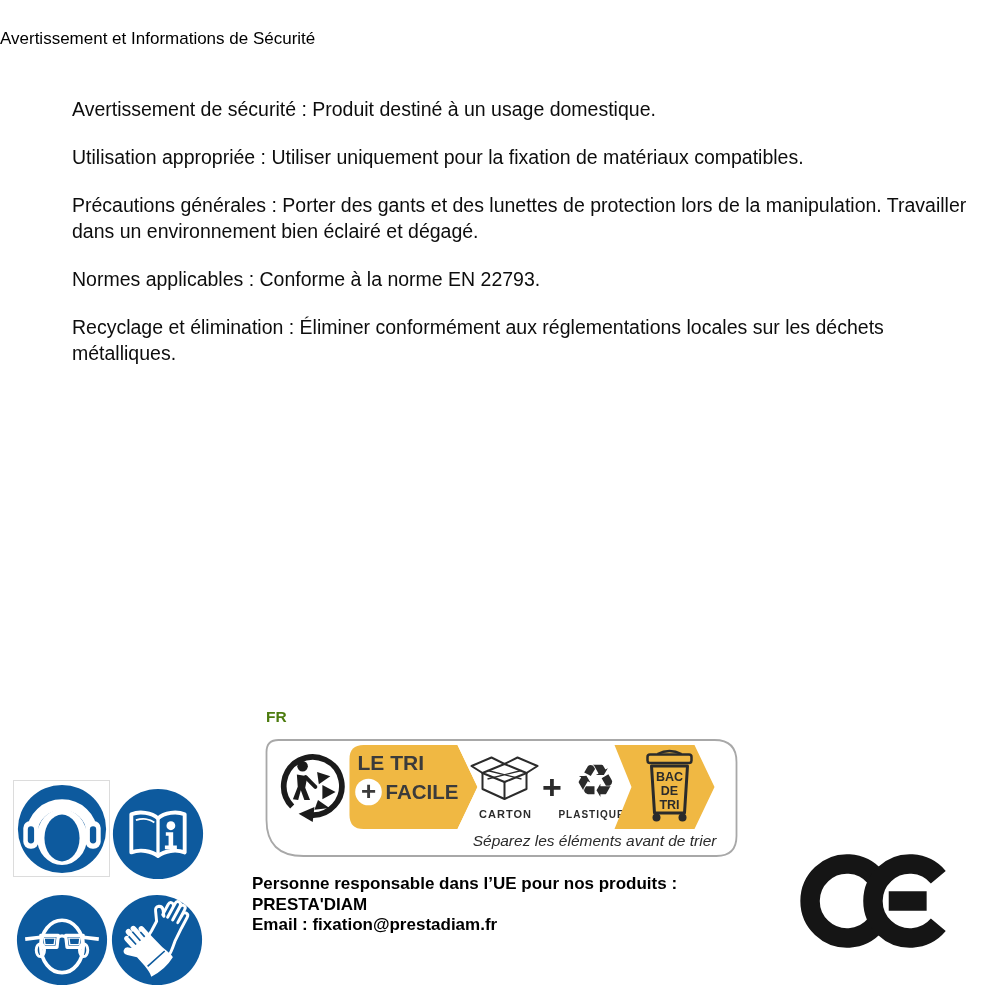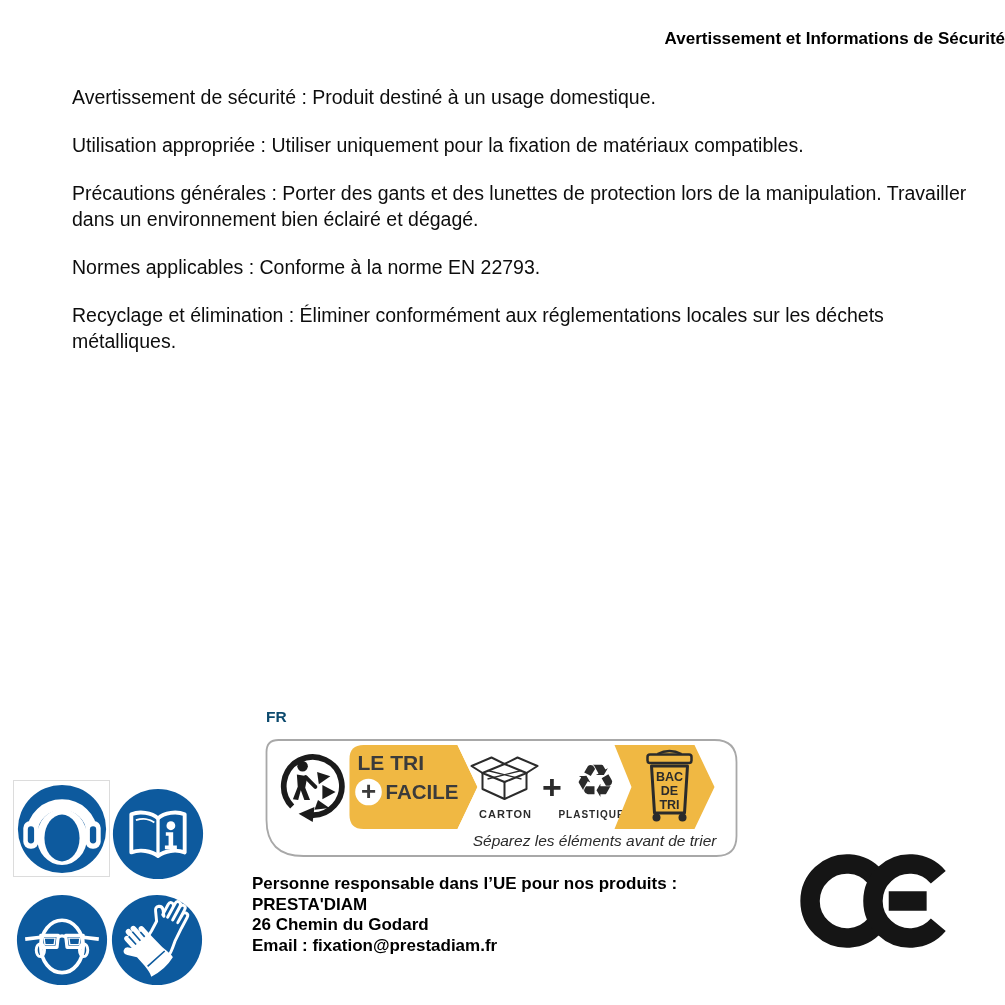--- a/index.html
+++ b/index.html
@@ -1,33 +1,33 @@
 <!DOCTYPE html>
 <html><head>
 <meta charset="utf-8">
 <style>
   html,body { margin:0; padding:0; background:#fff; }
   .page { position:relative; width:1005px; height:1005px; background:#fff;
           font-family:"Liberation Sans", sans-serif; color:#111; overflow:hidden; }
 
-  .doc-title { position:absolute; top:29px; left:0; width:100%; text-align:right;
-               font-size:17px; font-weight:bold; color:#000; }
+  .doc-title { position:absolute; top:29px; left:0; width:100%; text-align:left;
+               font-size:17px; font-weight:normal; color:#000; }
 
   .body-copy { position:absolute; top:84px; left:72px; width:897px; }
-  .body-copy p { margin:0 0 22px 0; font-size:19.5px; line-height:26px; color:#0d0d0d; }
+  .body-copy p { margin:12px 0 22px 0; font-size:19.5px; line-height:26px; color:#0d0d0d; }
 
   .icon-card { position:absolute; left:13px; top:780px; width:97px; height:97px;
                border:1px solid #dcdcdc; box-sizing:border-box;
                display:flex; align-items:center; justify-content:center; background:#fff; }
   .icon-book   { position:absolute; left:112px; top:788px; }
   .icon-eye    { position:absolute; left:16px;  top:894px; }
   .icon-gloves { position:absolute; left:111px; top:894px; }
 
   .fr-label { position:absolute; left:266px; top:708px; font-size:15.5px;
-              font-weight:bold; color:#0c4a6e; }
+              font-weight:bold; color:#4d7c0f; }
   .tri-label { position:absolute; left:265px; top:739px; }
 
   .resp { position:absolute; left:252px; top:874px; width:500px; text-align:left;
           font-weight:bold; font-size:17px; line-height:20.6px; color:#000; }
 
   .ce-mark { position:absolute; left:799px; top:849px; }
 
   svg text { font-family:"Liberation Sans", sans-serif; }
   text.banner-t { font-weight:bold; fill:#3b3b3b; }
   text.mat-t { font-weight:bold; fill:#2b2b2b; letter-spacing:1px; }
@@ -144,21 +144,20 @@
     <text class="bin-t" x="404" y="42" font-size="12.5" text-anchor="middle">BAC</text>
     <text class="bin-t" x="404" y="56" font-size="12.5" text-anchor="middle">DE</text>
     <text class="bin-t" x="404" y="70" font-size="12.5" text-anchor="middle">TRI</text>
 
     <text class="instr-t" x="451" y="107" font-size="15.5" text-anchor="end">Séparez les éléments avant de trier</text>
   </svg>
 
   <div class="resp">
     <div>Personne responsable dans l’UE pour nos produits :</div>
     <div>PRESTA'DIAM</div>
-    <div>26 Chemin du Godard</div>
     <div>Email : fixation@prestadiam.fr</div>
   </div>
 
   <svg class="ce-mark" width="148" height="104" viewBox="0 0 160 112">
     <path d="M 82.6,30.3 A 40,40 0 1 0 82.6,81.7" fill="none" stroke="#151515" stroke-width="21"></path>
     <path d="M 150.6,30.3 A 40,40 0 1 0 150.6,81.7" fill="none" stroke="#151515" stroke-width="21"></path>
     <path d="M 97,56 H 138" stroke="#151515" stroke-width="21"></path>
   </svg>
 
 </div>

